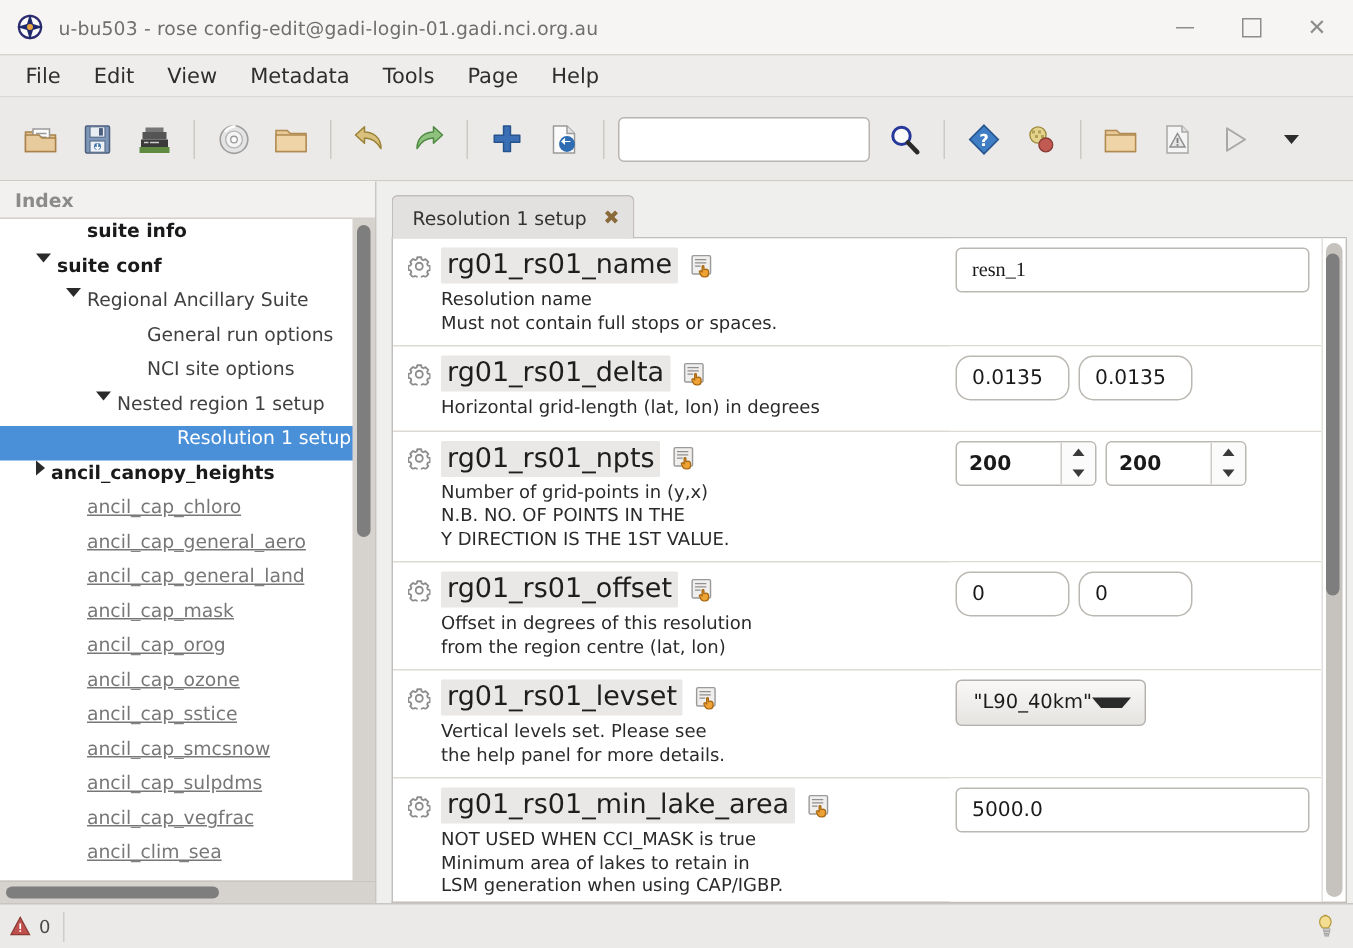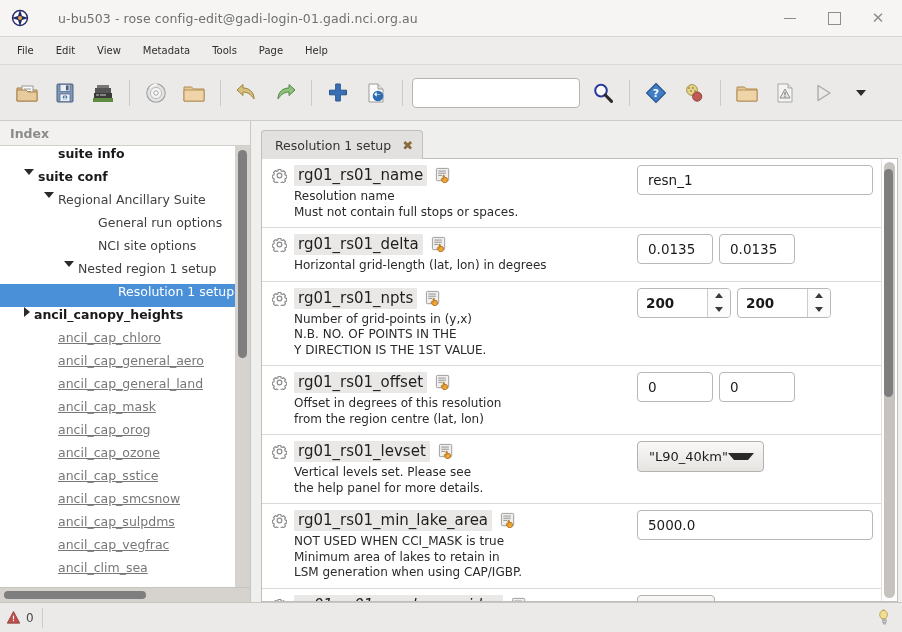--- a/index.html
+++ b/index.html
@@ -19,21 +19,20 @@
   }
 
   
   .titlebar {
     height: 36px; min-height: 36px;
     background: #f6f5f4;
     border-bottom: 1px solid #d8d4d0;
     display: flex; align-items: center;
     padding: 0 2px 0 10px;
     position: relative;
-    gap: 19px;
   }
   .tb-icon { width: 20px; height: 20px; margin-right: 9px; flex: none; }
   .tb-title {
     font-size: 12.5px; color: #6f6f6f; letter-spacing: .1px;
     white-space: nowrap; overflow: hidden;
   }
   .winbtns { margin-left: auto; display: flex; align-items: center; }
   .winbtn {
     width: 44px; height: 34px; display: flex;
     align-items: center; justify-content: center;
@@ -45,21 +44,21 @@
 
   
   .menubar {
     height: 27px; min-height: 27px;
     background: #eeedec;
     border-bottom: 1px solid #dcd8d4;
     display: flex; align-items: center;
     padding-left: 6px;
   }
   .menu-item {
-    font-size: 10px; color: #2e2e2e;
+    font-size: 14px; color: #2e2e2e;
     padding: 4px 11px; border-radius: 2px;
     white-space: nowrap;
   }
 
   
   .toolbar {
     height: 55px; min-height: 55px;
     background: #ebeae8;
     border-bottom: 1px solid #cfcbc7;
     display: flex; align-items: center;
@@ -222,21 +221,21 @@
   .rdesc {
     flex: 1; min-width: 0;
     padding: 6px 6px 7px 10px;
     box-sizing: border-box;
   }
   .rname {
     display: flex; align-items: center; margin-bottom: 3px;
   }
   .cog { width: 15px; height: 15px; flex: none; margin-right: 7px; }
   .varname {
-    font-size: 15px; color: #1e1e1e;
+    font-size: 18px; color: #1e1e1e;
     background: #e9e8e6;
     padding: 1px 4px 2px 4px;
     border-radius: 1px;
     white-space: nowrap;
   }
   .hand-icon { width: 17px; height: 17px; flex: none; margin-left: 8px; }
   .rhelp {
     font-size: 12px; color: #2a2a2a; line-height: 15.5px;
     padding-left: 22px; white-space: pre-line;
   }
@@ -250,22 +249,22 @@
 
   .txtbox {
     height: 30px; box-sizing: border-box;
     border: 1px solid #bbb7b3;
     border-radius: 4px;
     background: #fff;
     display: flex; align-items: center;
     padding: 0 10px;
     font-size: 13.5px; color: #1a1a1a;
   }
-  .w-full { width: 236px; }
-  .w-half { width: 76px; margin-right: 6px; }
+  .w-full { width: 236px; font-family: Liberation Serif, serif; }
+  .w-half { width: 76px; margin-right: 6px; border-radius: 10px; }
   .w-lake { width: 236px; }
 
   .spin {
     display: flex; align-items: stretch;
     height: 30px; border: 1px solid #bbb7b3; border-radius: 4px;
     background: #fff; margin-right: 6px; overflow: hidden;
     width: 94px; box-sizing: border-box;
   }
   .spin .sval {
     flex: 1; display: flex; align-items: center; padding: 0 8px;

